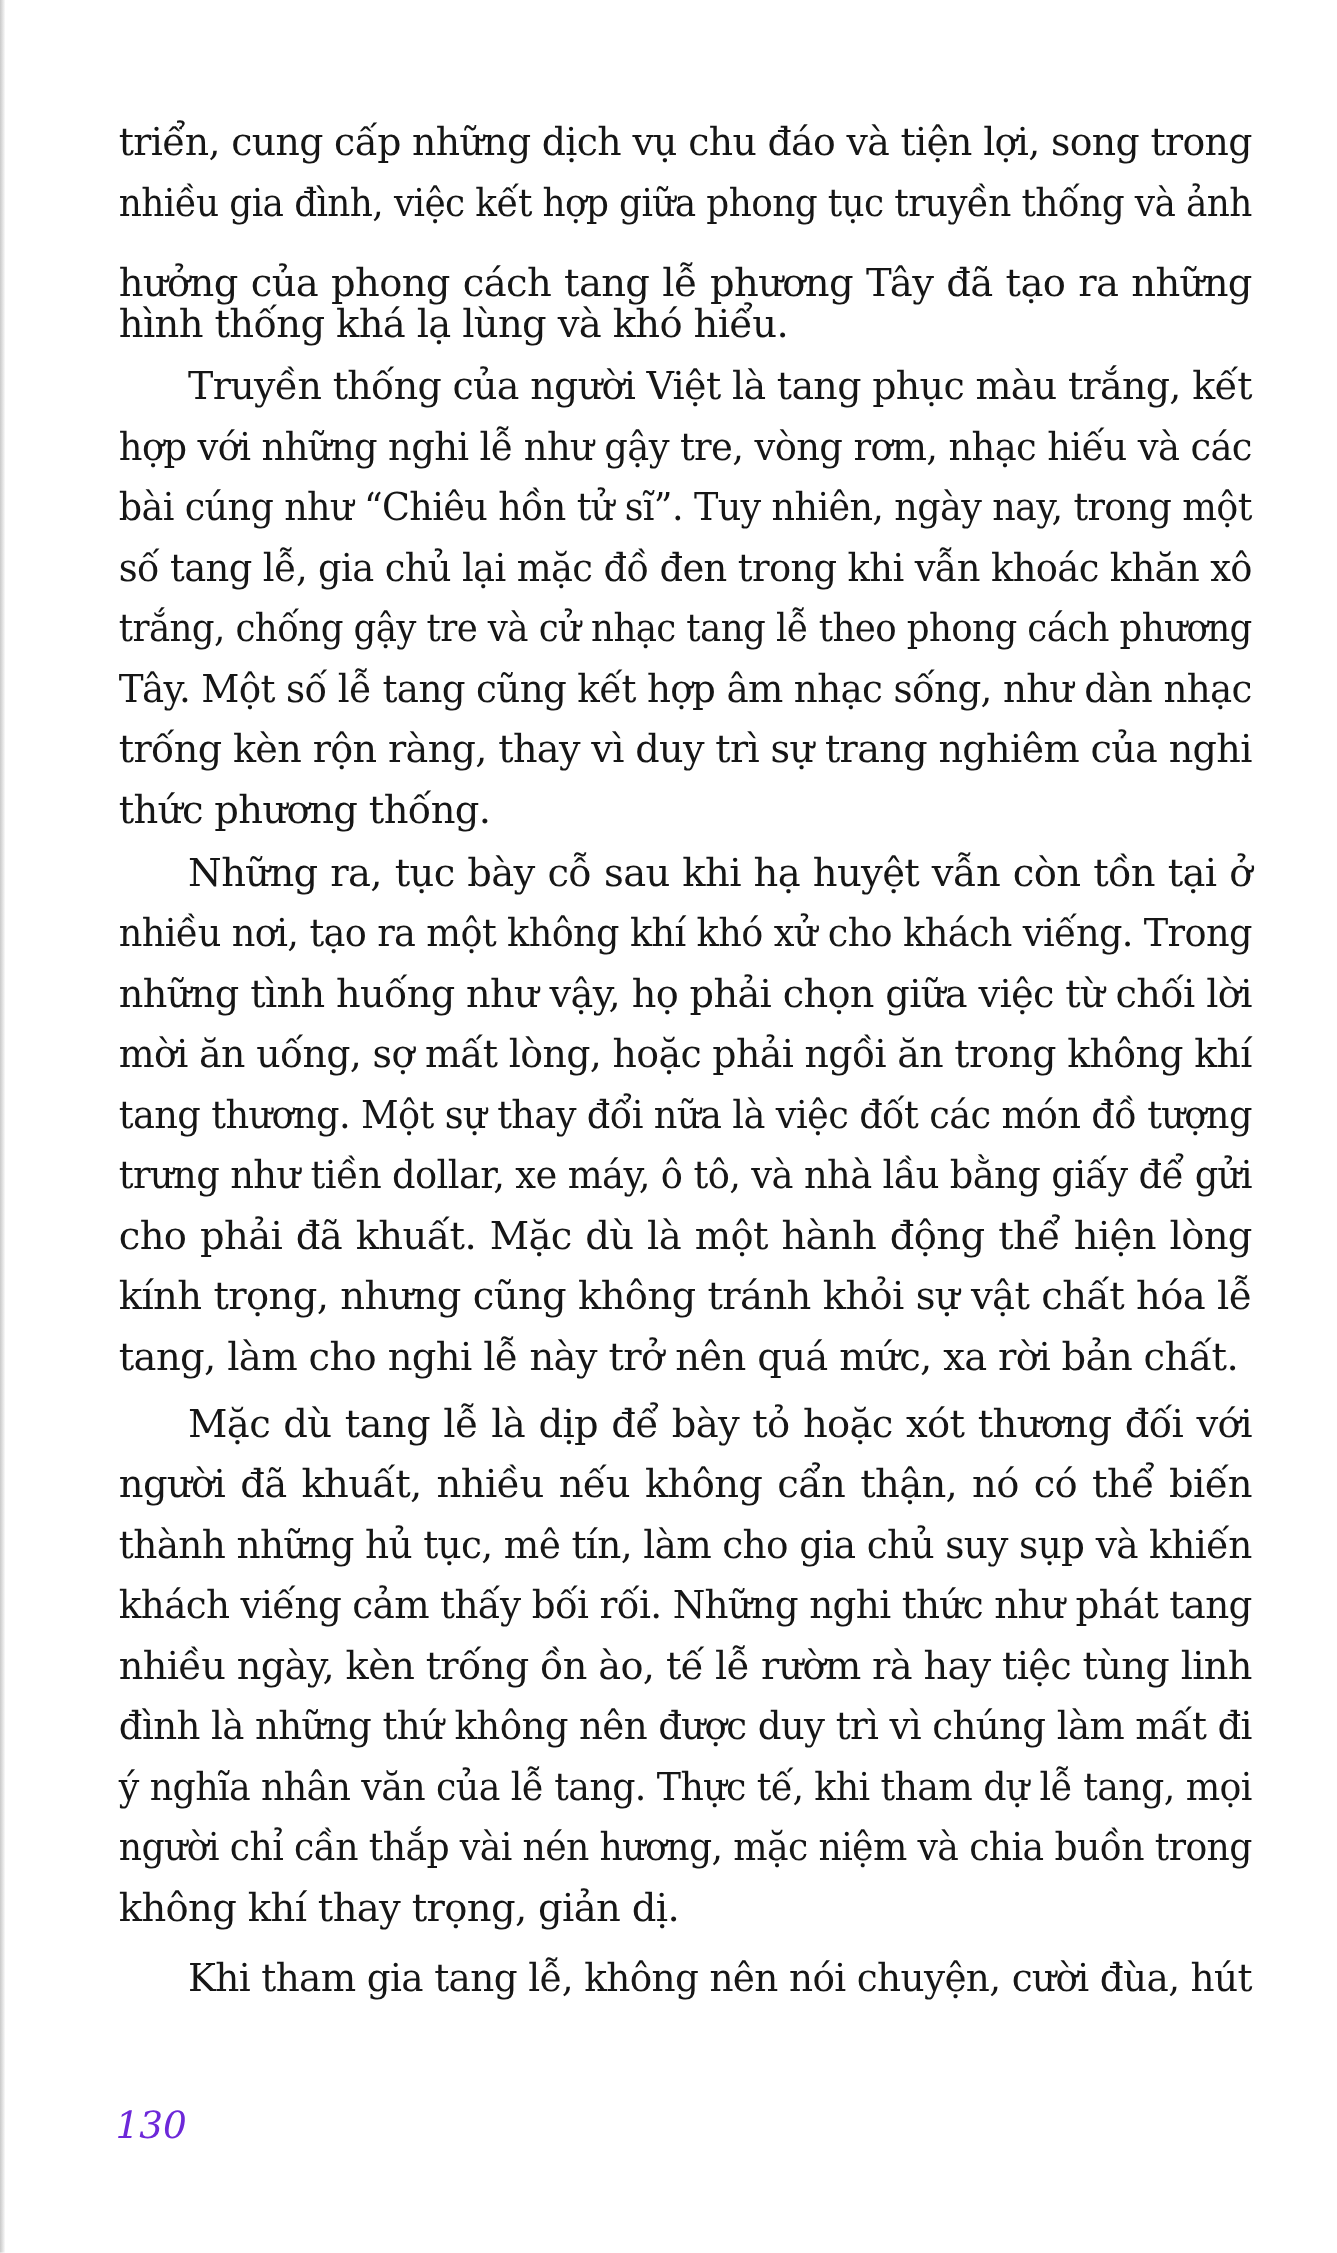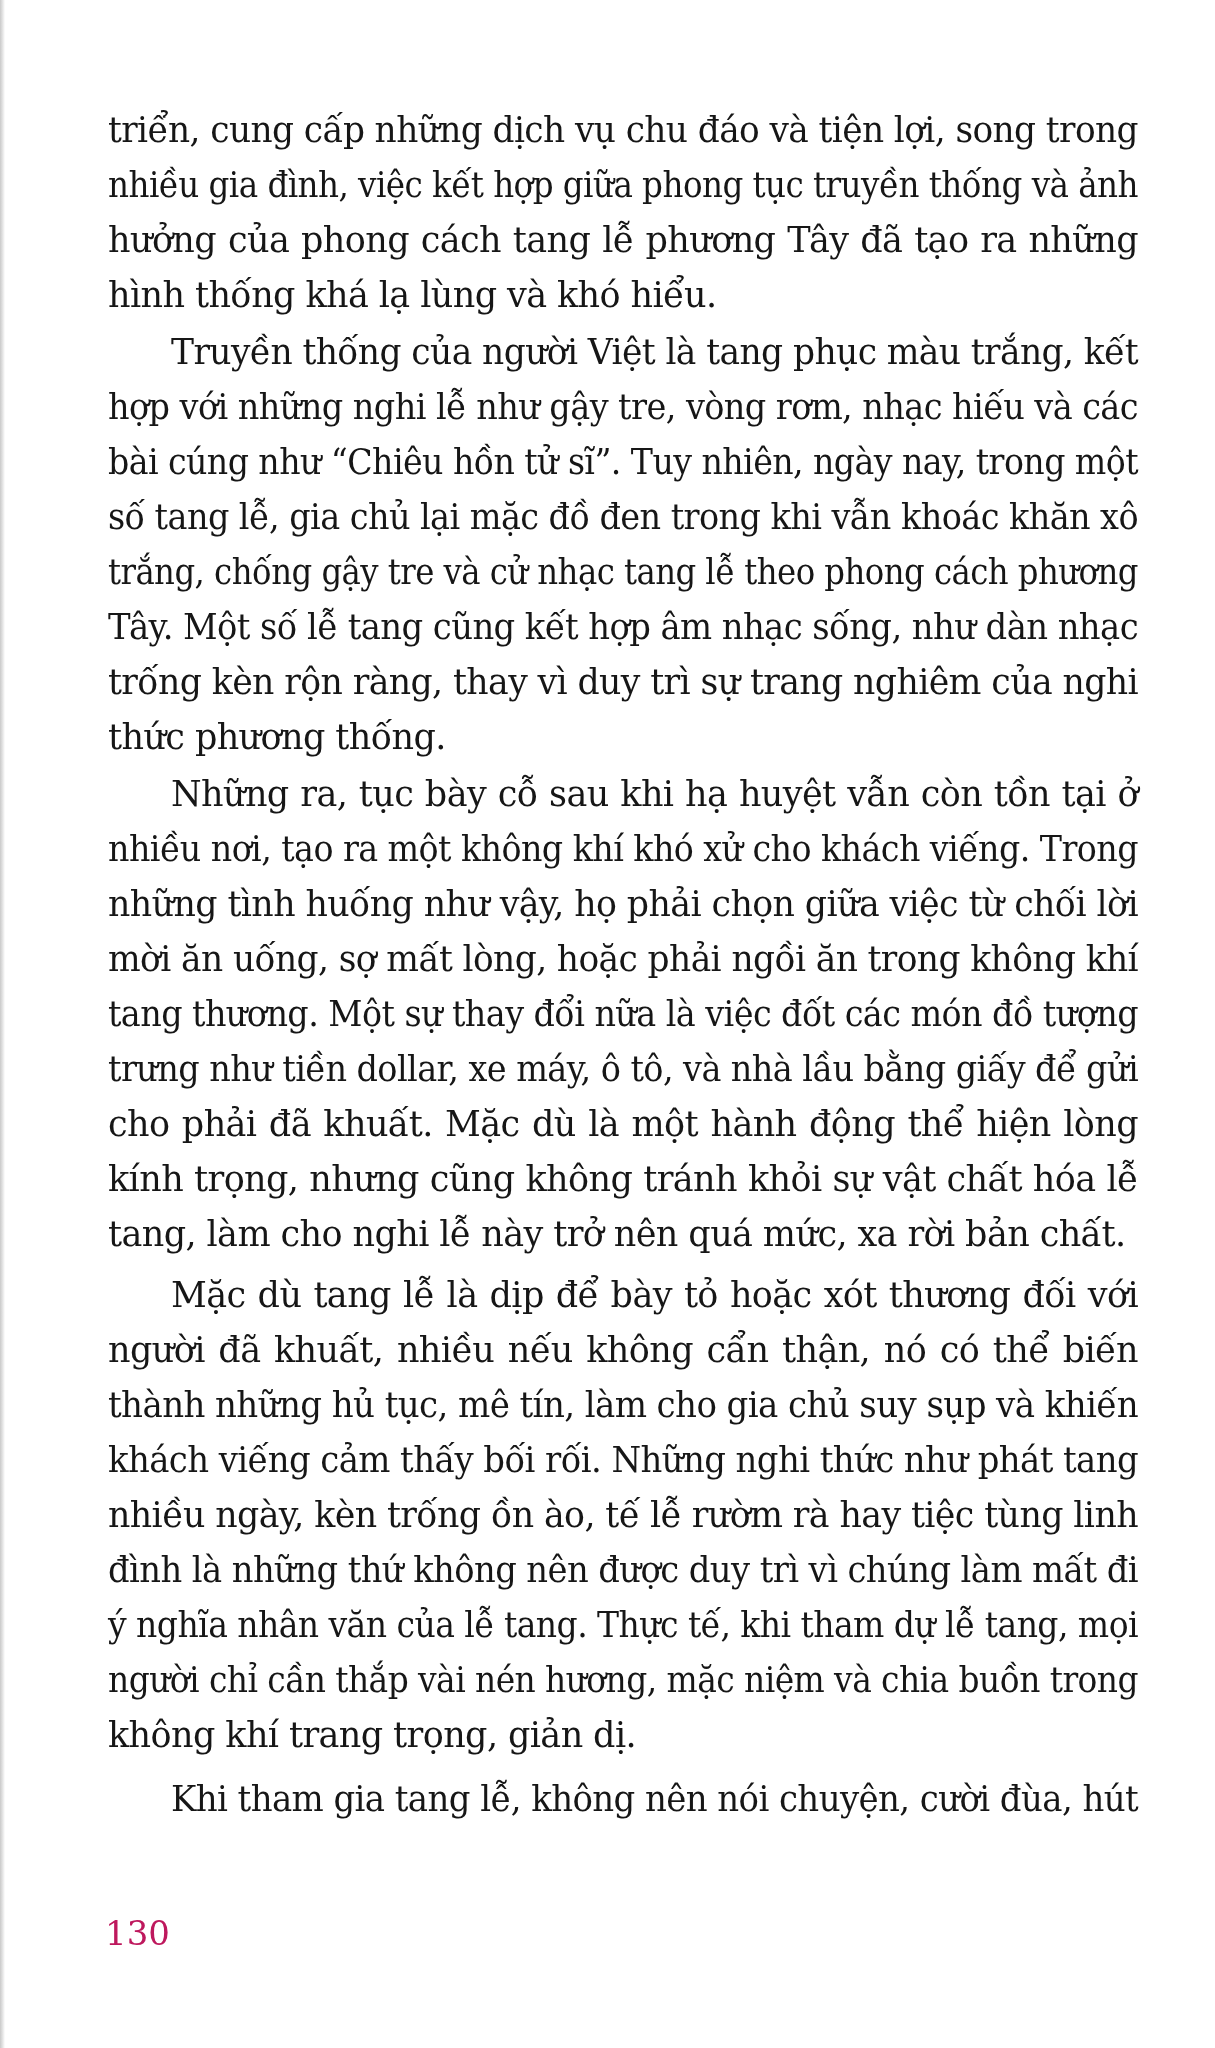--- a/index.html
+++ b/index.html
@@ -11,33 +11,33 @@
     background: linear-gradient(to right, #c9c9c9, #e8e8e8 60%, #ffffff); }
   .page { position: absolute; left: 108px; top: 0; width: 1030px; }
   .line {
     position: absolute; left: 0; width: 1030px; height: 55px; line-height: 55px;
     font-size: 35px; letter-spacing: -0.6px; white-space: nowrap;
     text-align: justify; text-align-last: justify; transform-origin: left center;
   }
   .line.indent { left: 63px; width: 967px; }
   .line.last { text-align-last: left; }
   .page-number { position: absolute; left: 105px; top: 1908px; font-size: 34px; line-height: 50px;
-    font-family: "DejaVu Serif", "Liberation Serif", serif; color: #be185d; }
+    font-family: "DejaVu Serif", "Liberation Serif", serif; color: #6d28d9; font-style: italic; }
 </style>
 </head>
 <body>
 
 <div class="scan-edge"></div>
 
 <div class="page">
 
   <div>
     <div class="line" style="top: 103px; transform: scaleX(0.982); width: 1048.83px;">triển, cung cấp những dịch vụ chu đáo và tiện lợi, song trong</div>
     <div class="line" style="top: 158px; transform: scaleX(0.9318); width: 1105.36px;">nhiều gia đình, việc kết hợp giữa phong tục truyền thống và ảnh</div>
-    <div class="line" style="top:213px">hưởng của phong cách tang lễ phương Tây đã tạo ra những</div>
+    <div class="line" style="top:231px">hưởng của phong cách tang lễ phương Tây đã tạo ra những</div>
     <div class="line last" style="top:268px">hình thống khá lạ lùng và khó hiểu.</div>
   </div>
 
   <div>
     <div class="line indent" style="top: 325px; transform: scaleX(0.9855); width: 981.25px;">Truyền thống của người Việt là tang phục màu trắng, kết</div>
     <div class="line" style="top: 380px; transform: scaleX(0.9578); width: 1075.36px;">hợp với những nghi lễ như gậy tre, vòng rơm, nhạc hiếu và các</div>
     <div class="line" style="top: 435px; transform: scaleX(0.9492); width: 1085.12px;">bài cúng như “Chiêu hồn tử sĩ”. Tuy nhiên, ngày nay, trong một</div>
     <div class="line" style="top: 490px; transform: scaleX(0.9573); width: 1075.98px;">số tang lễ, gia chủ lại mặc đồ đen trong khi vẫn khoác khăn xô</div>
     <div class="line" style="top: 545px; transform: scaleX(0.925); width: 1113.52px;">trắng, chống gậy tre và cử nhạc tang lễ theo phong cách phương</div>
     <div class="line" style="top: 600px; transform: scaleX(0.9666); width: 1065.61px;">Tây. Một số lễ tang cũng kết hợp âm nhạc sống, như dàn nhạc</div>
@@ -59,21 +59,21 @@
 
   <div>
     <div class="line indent" style="top:1268px">Mặc dù tang lễ là dịp để bày tỏ hoặc xót thương đối với</div>
     <div class="line" style="top:1323px">người đã khuất, nhiều nếu không cẩn thận, nó có thể biến</div>
     <div class="line" style="top: 1378px; transform: scaleX(0.9722); width: 1059.47px;">thành những hủ tục, mê tín, làm cho gia chủ suy sụp và khiến</div>
     <div class="line" style="top: 1433px; transform: scaleX(0.9684); width: 1063.62px;">khách viếng cảm thấy bối rối. Những nghi thức như phát tang</div>
     <div class="line" style="top: 1488px; transform: scaleX(0.9939); width: 1036.33px;">nhiều ngày, kèn trống ồn ào, tế lễ rườm rà hay tiệc tùng linh</div>
     <div class="line" style="top: 1543px; transform: scaleX(0.9652); width: 1067.14px;">đình là những thứ không nên được duy trì vì chúng làm mất đi</div>
     <div class="line" style="top: 1598px; transform: scaleX(0.9448); width: 1090.19px;">ý nghĩa nhân văn của lễ tang. Thực tế, khi tham dự lễ tang, mọi</div>
     <div class="line" style="top: 1653px; transform: scaleX(0.9405); width: 1095.19px;">người chỉ cần thắp vài nén hương, mặc niệm và chia buồn trong</div>
-    <div class="line last" style="top:1708px">không khí trang trọng, giản dị.</div>
+    <div class="line last" style="top:1708px">không khí thay trọng, giản dị.</div>
   </div>
 
   <div>
     <div class="line indent" style="top: 1772px; transform: scaleX(0.9703); width: 996.641px;">Khi tham gia tang lễ, không nên nói chuyện, cười đùa, hút</div>
   </div>
 </div>
 
 <div class="page-number">130</div>
 
 </body></html>

